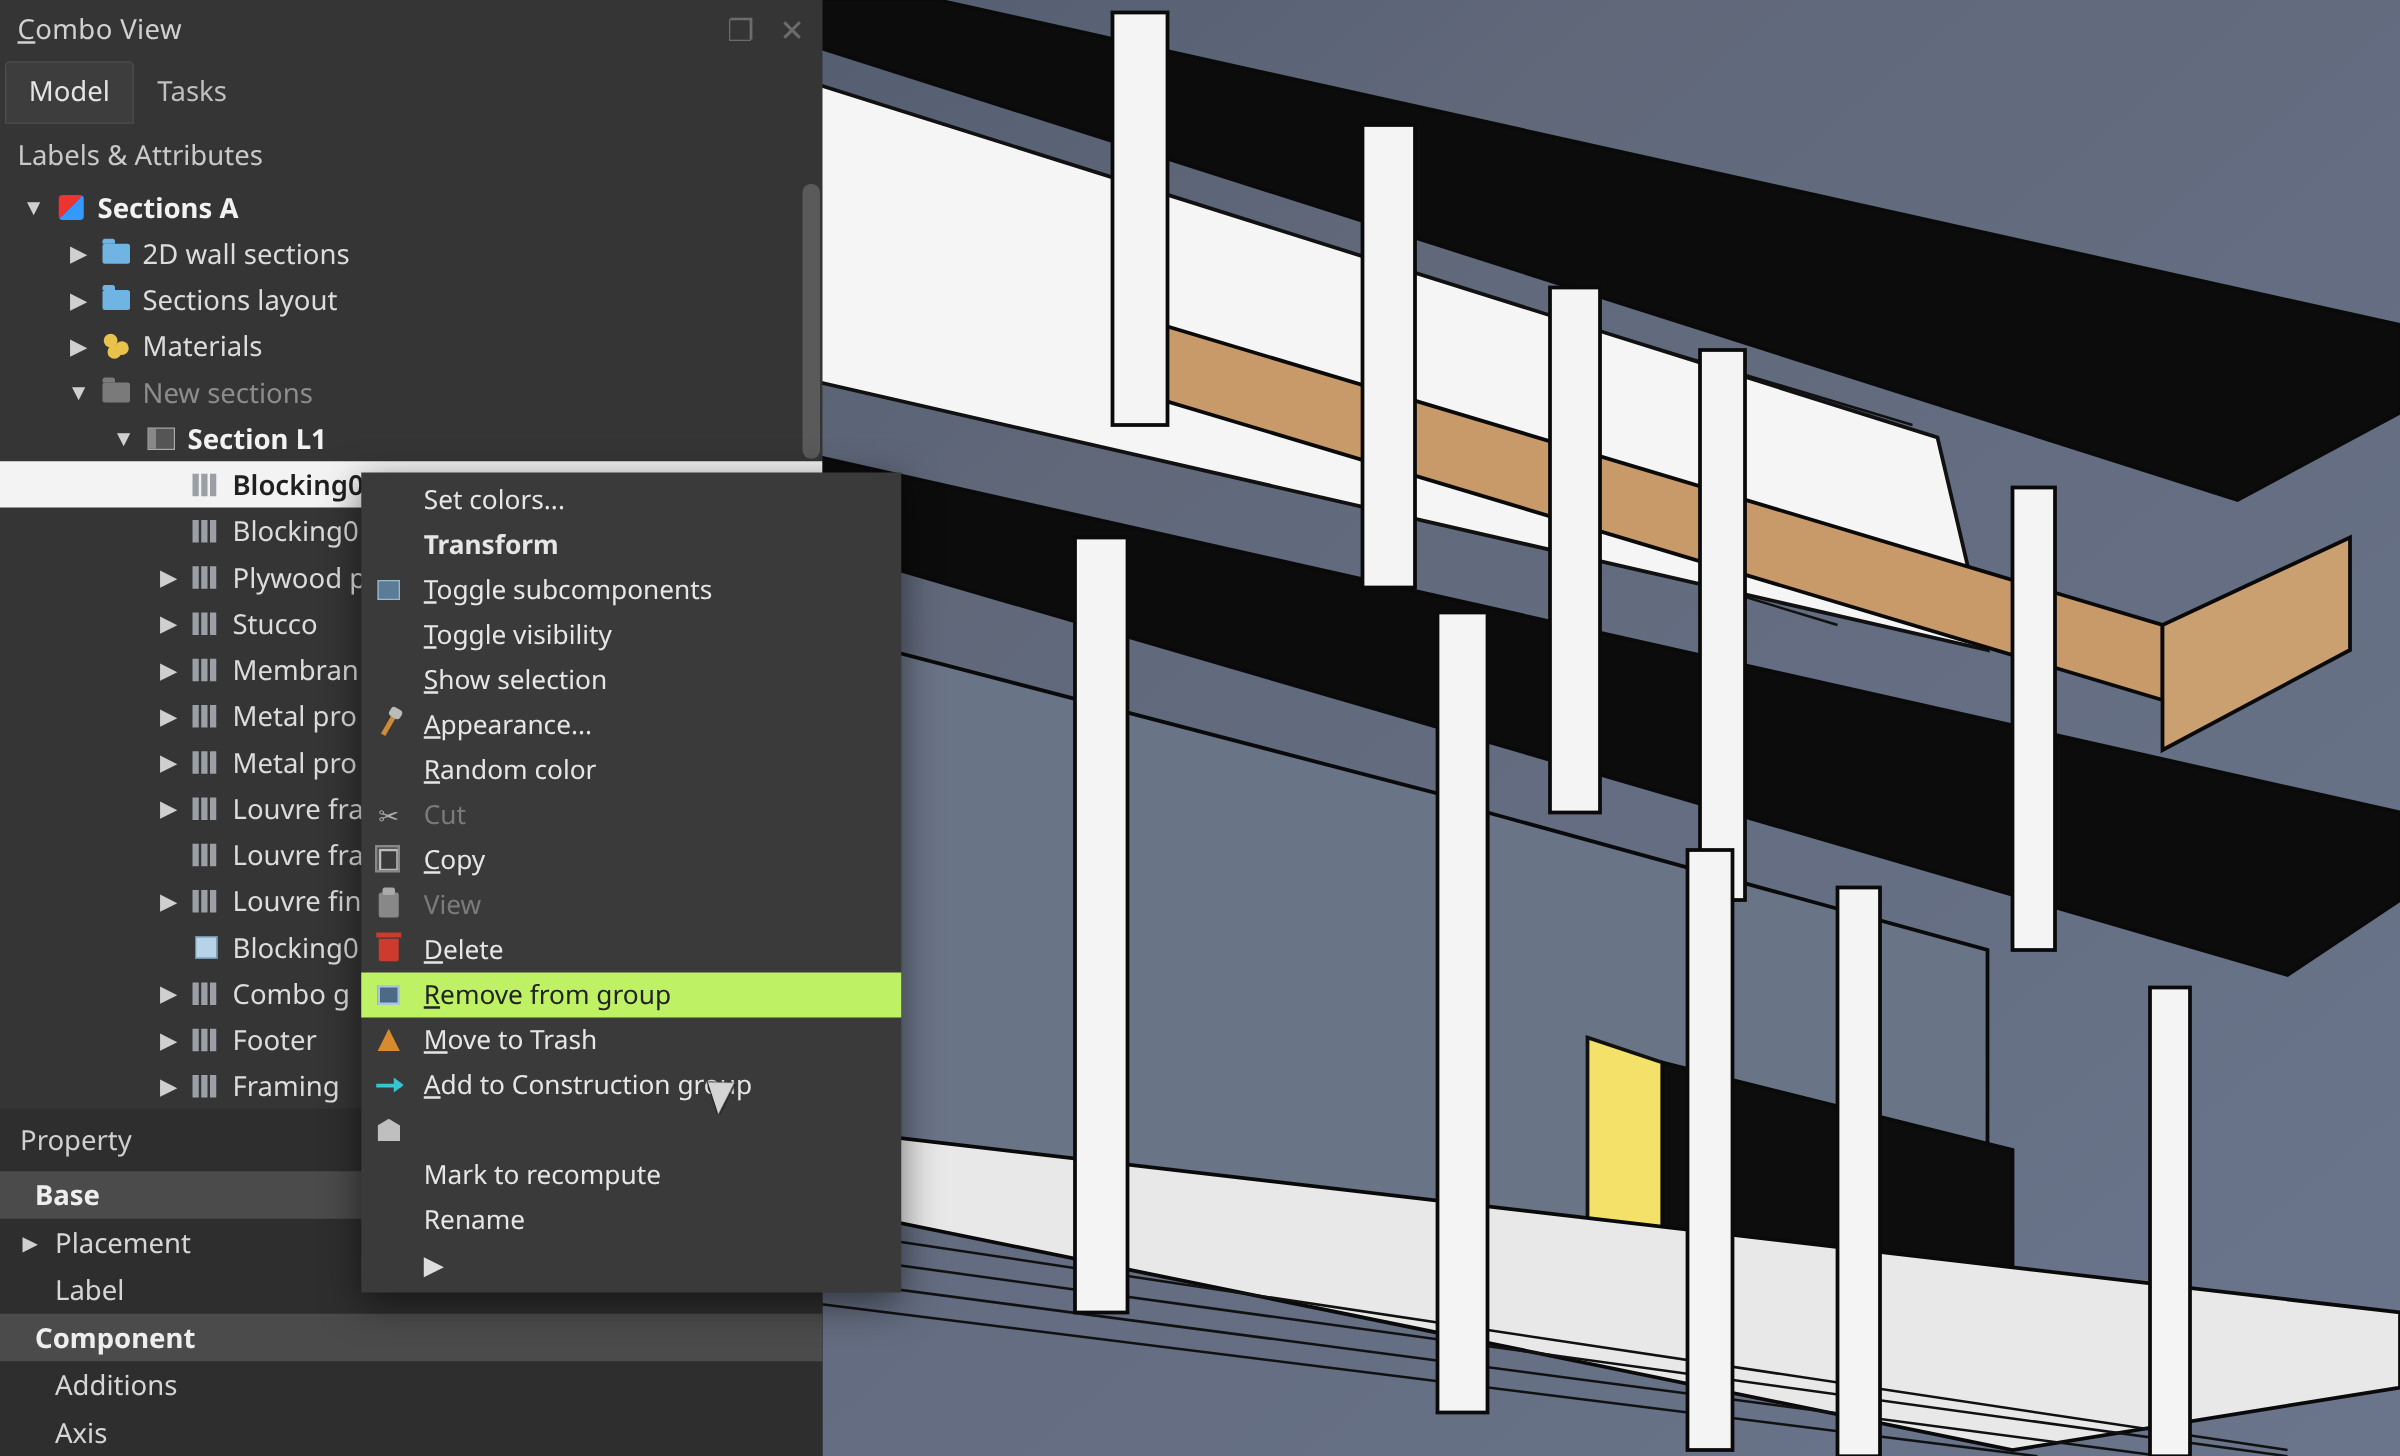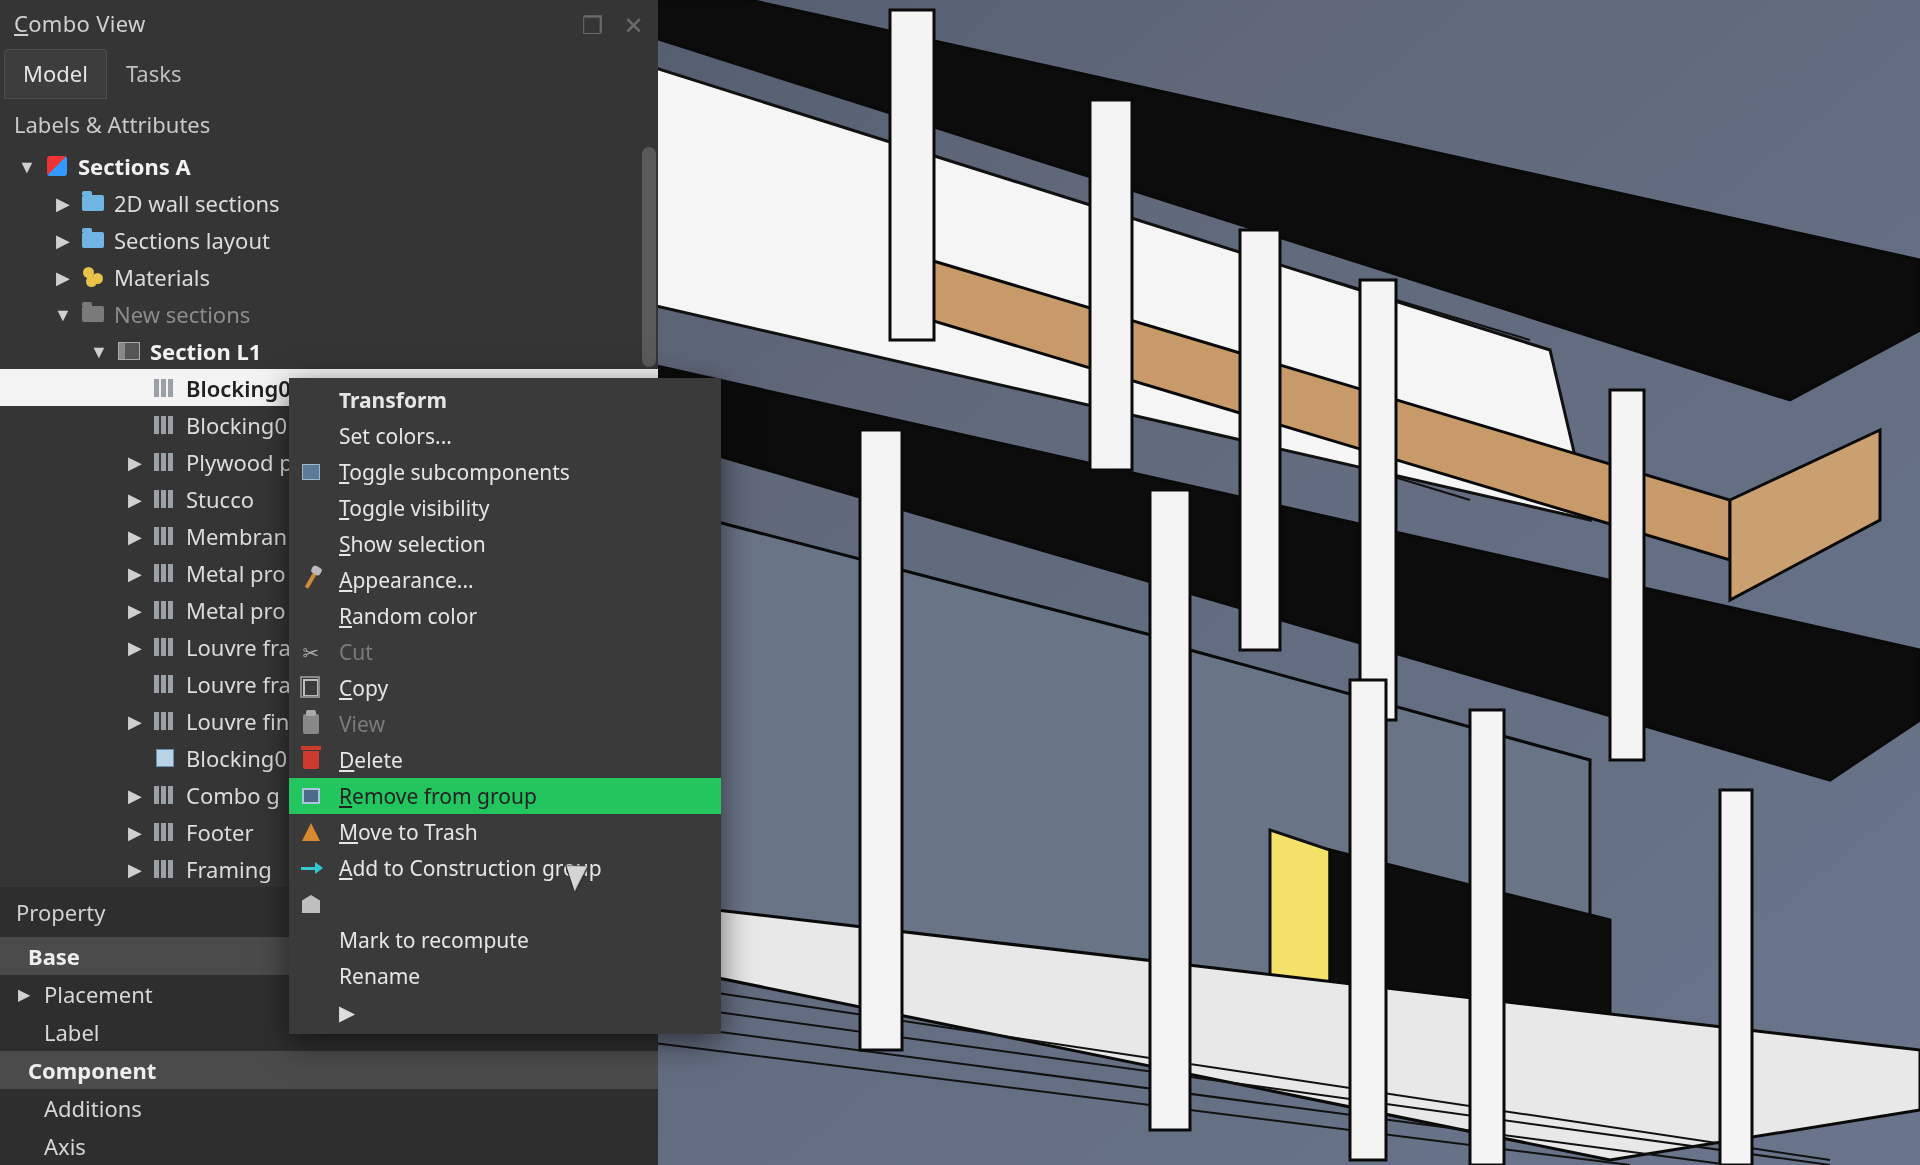--- a/index.html
+++ b/index.html
@@ -92,21 +92,21 @@
   }
   .menu-row{
     display:flex; align-items:center; gap:16px;
     height:36px; padding:0 18px 0 10px; position:relative;
   }
   .menu-row .mic{width:24px;display:flex;align-items:center;justify-content:center;}
   .menu-row .mt{flex:1;}
   .menu-row .arrow{color:#ddd;}
   .menu-row.bold{font-weight:700;}
   .menu-row.disabled{color:#7b7b7b;}
-  .menu-row.highlight{background:#22c55e;color:#222;}
+  .menu-row.highlight{background:#bef264;color:#222;}
   .menu-row .ul{text-decoration:underline;}
 
   
   .mi-box{width:18px;height:16px;background:#5b7c99;border:1px solid #9fb9cc;}
   .mi-cursor{width:0;height:0;border-left:10px solid #ccc;border-top:5px solid transparent;border-bottom:12px solid transparent;transform:rotate(-20deg);}
   .mi-brush{width:4px;height:18px;background:#cc8a3a;transform:rotate(30deg);position:relative;}
   .mi-brush::after{content:"";position:absolute;top:-6px;left:-3px;width:10px;height:8px;background:#bbb;border-radius:3px;}
   .mi-cut{color:#aaa;font-size:20px;}
   .mi-copy{width:16px;height:18px;border:2px solid #bbb;background:#3a3a3a;position:relative;}
   .mi-copy::after{content:"";position:absolute;left:-5px;top:-5px;width:16px;height:18px;border:2px solid #888;}
@@ -425,29 +425,29 @@
         <span>Additions</span>
       </div>
       <div class="prop-row">
         <span class="caret"></span>
         <span>Axis</span>
       </div>
     </div>
 </div>
 
 <div class="context-menu" id="ctx">
+    <div class="menu-row">
+      <span class="mic"></span>
+      <span class="mt">Set colors...</span>
+    </div>
     <div class="menu-row bold">
       <span class="mic"></span>
       <span class="mt">Transform</span>
     </div>
     <div class="menu-row">
-      <span class="mic"></span>
-      <span class="mt">Set colors...</span>
-    </div>
-    <div class="menu-row">
       <span class="mic">
         <span class="mi-box"></span>
       </span>
       <span class="mt"><span class="ul">T</span>oggle subcomponents</span>
     </div>
     <div class="menu-row">
       <span class="mic"></span>
       <span class="mt"><span class="ul">T</span>oggle visibility</span>
     </div>
     <div class="menu-row">

